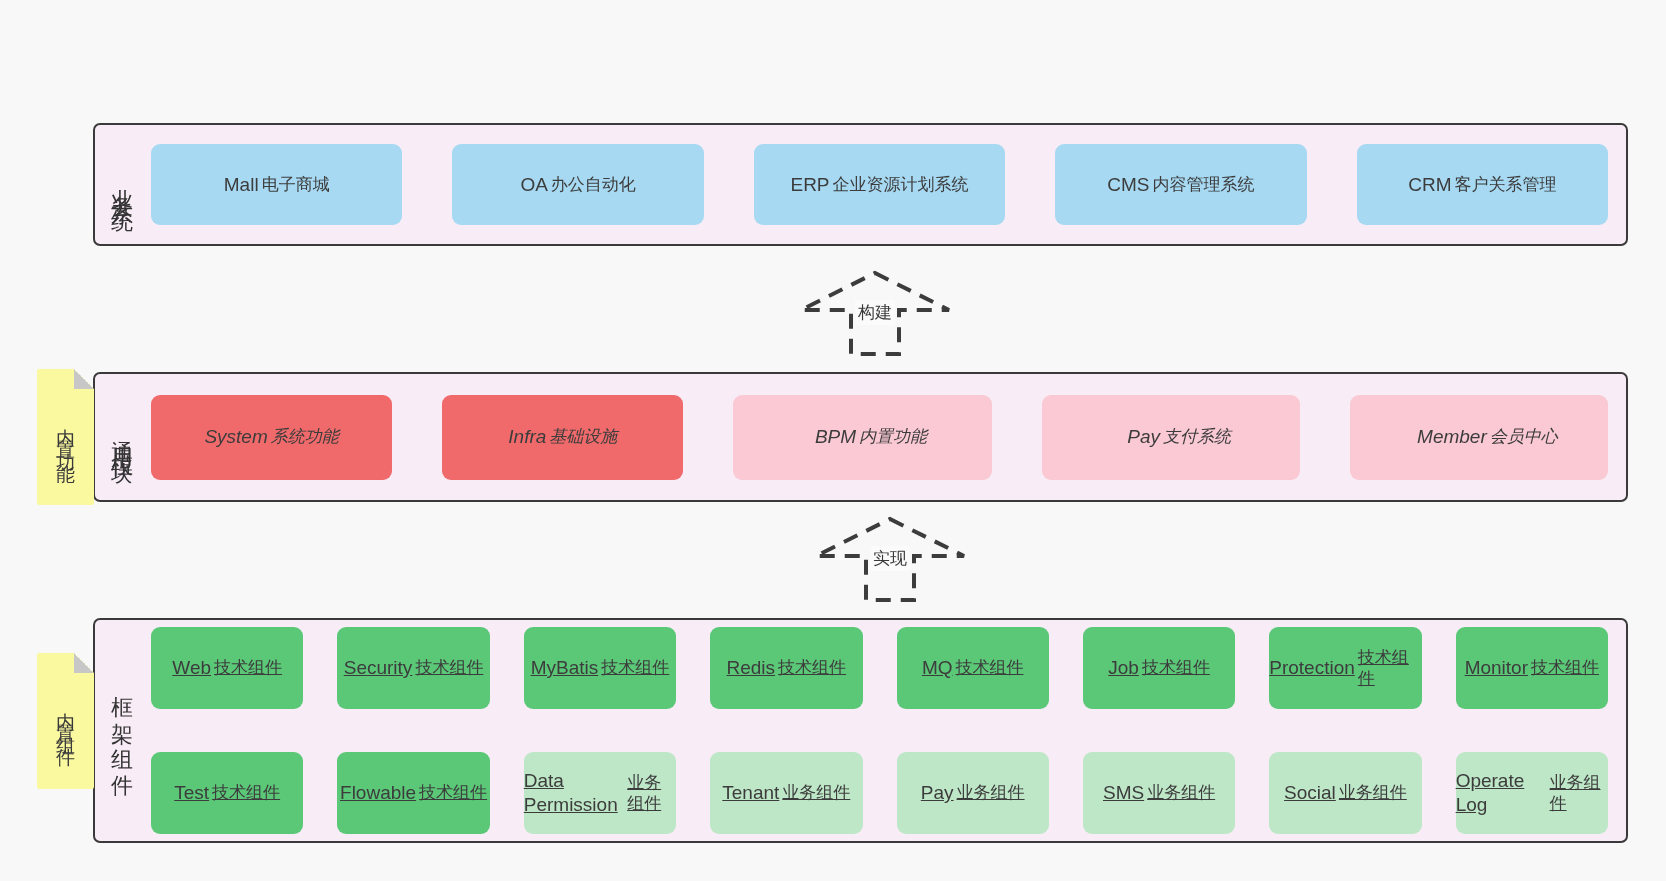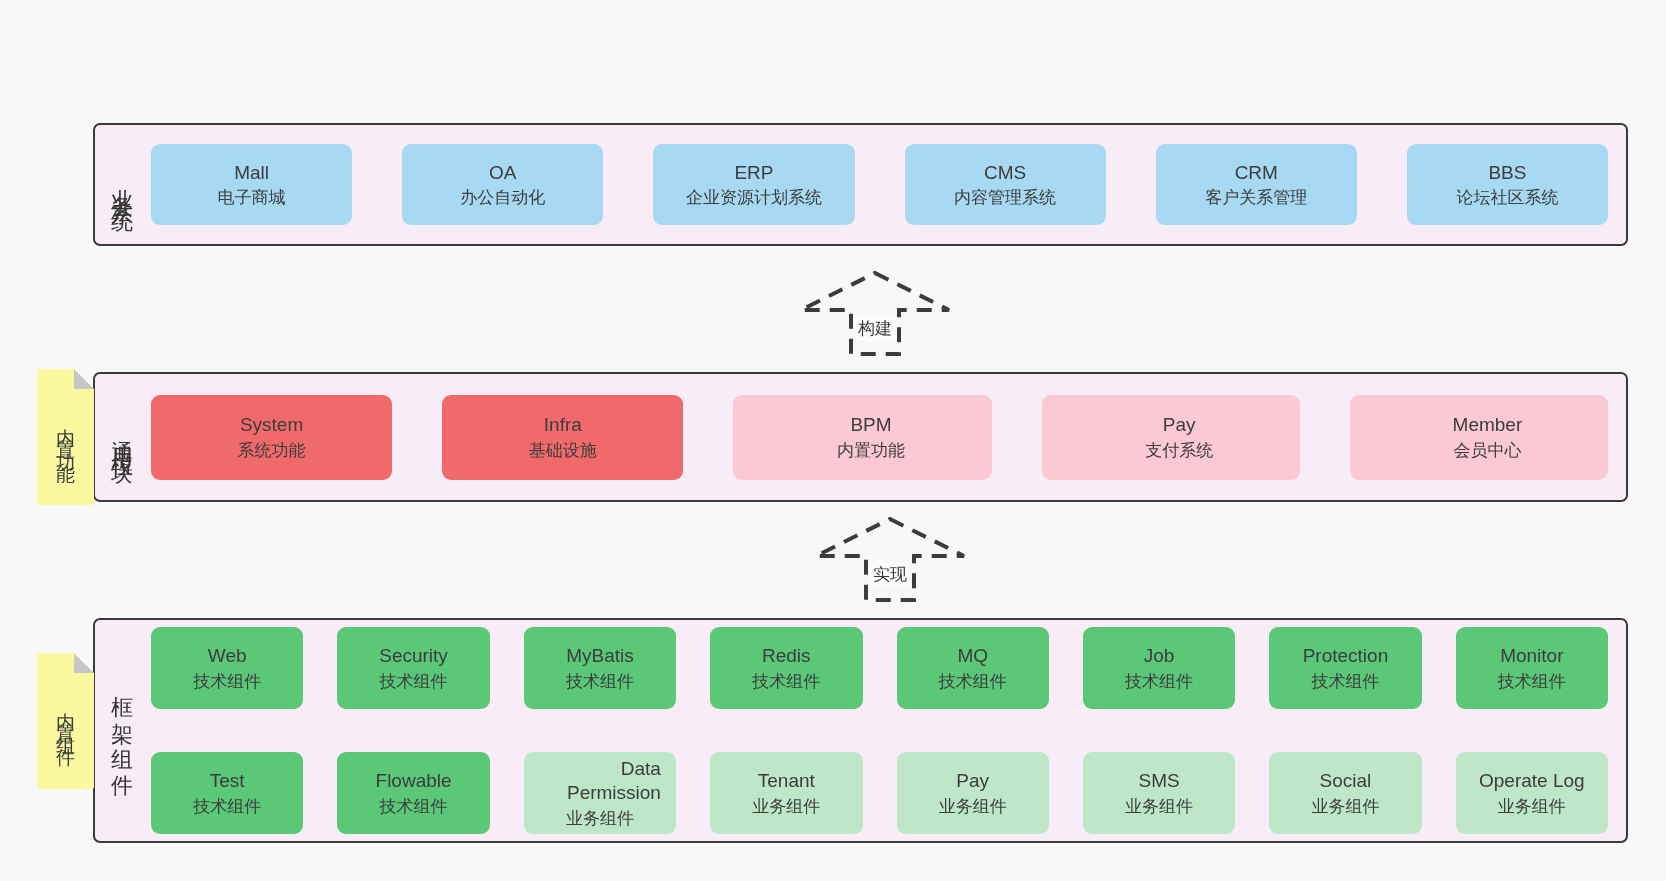--- a/index.html
+++ b/index.html
@@ -43,35 +43,36 @@
     align-items:center;
     padding:0 18px 0 10px;
   }
   .rows {
     flex:1;
     display:flex;
     flex-direction:column;
     justify-content:center;
     gap:29px;
     padding:0 18px 0 10px;
+    text-decoration:underline;
   }
   .rows .boxes { padding:0; gap:34px; }
   .box {
     flex:1;
     border-radius:9px;
     display:flex;
-    flex-direction:column;
-    align-items:center;
-    justify-content:center;
-    text-align:right;
+    flex-direction:row;
+    align-items:center;
+    justify-content:center;
+    text-align:left;
     gap:3px;
     line-height:1.25;
   }
   .h81 .box { height:81px; }
-  .h85 .box { height:85px; }
+  .h85 .box { height:85px;font-style:italic; }
   .rows .box { height:82px; }
   .box .en { font-size:19px; }
   .box .cn { font-size:17px; }
   .rows .box .en { max-width:122px; }
   .blue  { background: var(--blue, #a7d9f2); }
   .red   { background: var(--red, #f16a6b); }
   .pink  { background: var(--pink, #fac9d4); padding-left: 17px; }
   .gdark { background: var(--greenDark, #5bc878); }
   .glight{ background: var(--greenLight, #bee7c7); }
   .note {
@@ -103,21 +104,21 @@
   .arrow {
     position:absolute;
     width:160px;
     height:92px;
     z-index:0;
   }
   .arrow svg { display:block; width:100%; height:100%; }
   .arrow-label {
     position:absolute;
     left:50%;
-    top:50px;
+    top:34px;
     transform:translateX(-50%);
     background:#fbfbfb;
     padding:1px 3px;
     font-size:17px;
     color:#3a3a3a;
     white-space:nowrap;
   }
 </style>
 </head>
 <body>
@@ -137,24 +138,20 @@
       <span class="en">ERP</span>
       <span class="cn">企业资源计划系统</span>
     </div>
     <div class="box blue">
       <span class="en">CMS</span>
       <span class="cn">内容管理系统</span>
     </div>
     <div class="box blue">
       <span class="en">CRM</span>
       <span class="cn">客户关系管理</span>
-    </div>
-    <div class="box blue">
-      <span class="en">BBS</span>
-      <span class="cn">论坛社区系统</span>
     </div>
   </div>
 </div>
 
 <div class="arrow" style="left:795px;top:266px;">
   <svg viewBox="0 0 160 92">
     <polygon points="80,7 154,44 104,44 104,88 56,88 56,44 6,44" fill="none" stroke="#3c3c3c" stroke-width="4" stroke-dasharray="15 10"></polygon>
   </svg>
   <span class="arrow-label">构建</span>
 </div>

